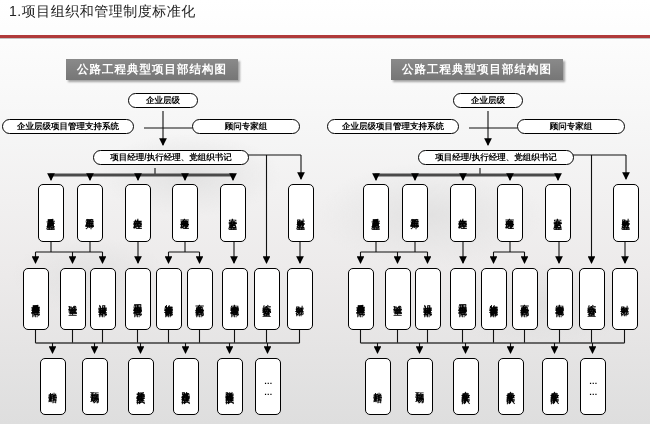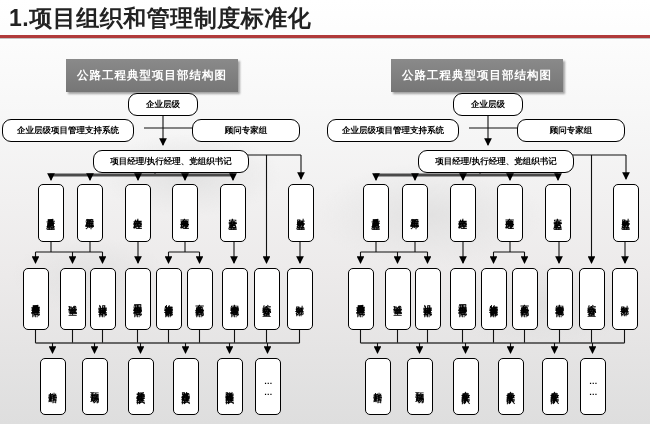--- a/index.html
+++ b/index.html
@@ -11,42 +11,42 @@
   .map-watermark{
     position:absolute;left:0;top:85px;width:650px;height:280px;pointer-events:none;
     background:
       radial-gradient(ellipse 130px 60px at 190px 90px,#d7d7d7 0%,rgba(215,215,215,0) 70%),
       radial-gradient(ellipse 160px 75px at 430px 130px,#d9d9d9 0%,rgba(217,217,217,0) 70%),
       radial-gradient(ellipse 110px 55px at 90px 190px,#dbdbdb 0%,rgba(219,219,219,0) 70%),
       radial-gradient(ellipse 140px 60px at 540px 220px,#dadada 0%,rgba(218,218,218,0) 70%);
     opacity:.6;
   }
   .slide-title{
-    position:absolute;left:9px;top:3px;font-size:23px;font-weight:bold;color:#222;
+    position:absolute;left:9px;top:3px;font-size:14px;font-weight:normal;color:#222;
     letter-spacing:.5px;white-space:nowrap;
   }
   .title-rule{
     position:absolute;left:0;top:35px;width:650px;height:2.5px;background:#b03a3a;
     border-bottom:1.5px solid #c2c2c2;
   }
   .chart{position:absolute;top:58px;width:325px;height:366px;}
   #chart0{left:0;} #chart1{left:325px;}
   .chart svg{position:absolute;left:0;top:0;}
   .chart-header{
-    position:absolute;left:66px;top:1px;width:172px;height:33px;
+    position:absolute;left:66px;top:1px;width:172px;height:21px;
     background:linear-gradient(180deg,#8a8a8a,#767676);color:#fff;
     font-size:11.5px;font-weight:bold;display:flex;align-items:center;justify-content:center;
     box-shadow:2px 2px 2px rgba(0,0,0,.35);letter-spacing:1px;white-space:nowrap;
   }
   .hbox,.vbox{
     position:absolute;background:#fff;border:1.3px solid #000;box-sizing:border-box;
     display:flex;align-items:center;justify-content:center;
     font-weight:bold;color:#000;line-height:1;
   }
-  .hbox{height:23px;border-radius:9px;font-size:8.5px;white-space:nowrap;text-align:right;}
+  .hbox{height:15px;border-radius:9px;font-size:8.5px;white-space:nowrap;text-align:right;}
   .vbox{
     width:26px;border-radius:5px;font-size:8.5px;
     writing-mode:vertical-rl;text-orientation:upright;letter-spacing:1px;
   }
   .ent{left:128px;top:35px;width:70px;}
   .sup{left:2px;top:61px;width:132px;}
   .adv{left:192px;top:61px;width:108px;}
   .mgr{left:93px;top:92px;width:156px;}
   .d{top:126px;height:58px;}
   .p{top:210px;height:62px;}

